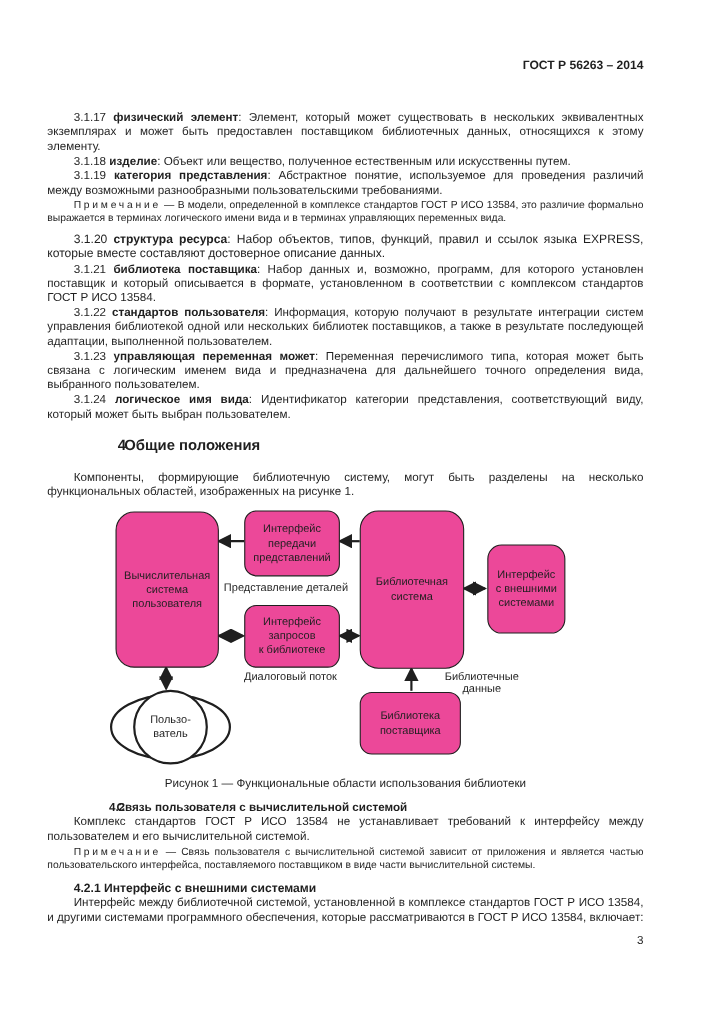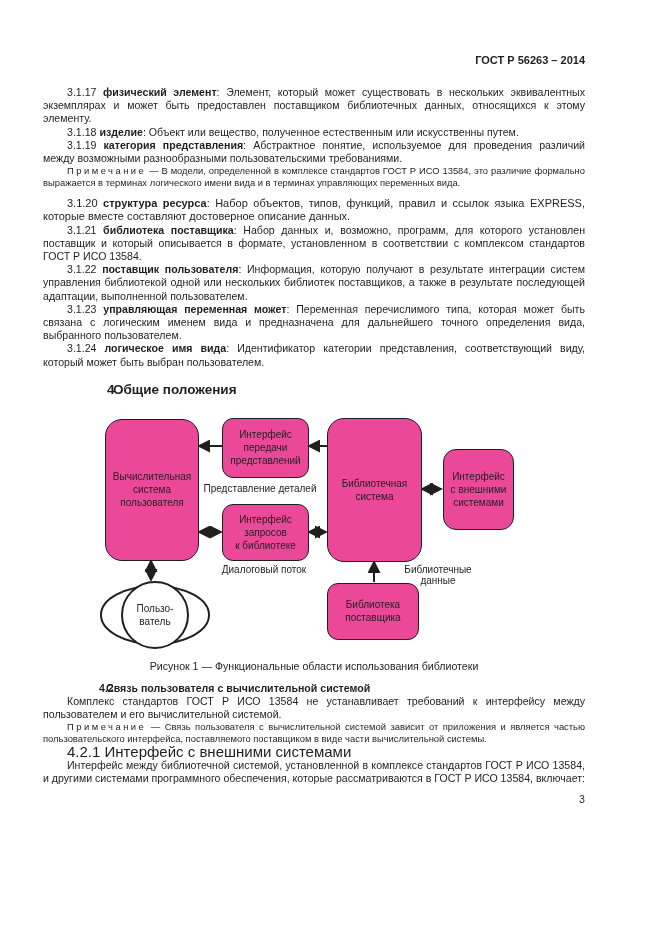--- a/index.html
+++ b/index.html
@@ -1,27 +1,27 @@
 <!DOCTYPE html>
 <html><head>
 <meta charset="utf-8">
 <style>
   html,body{margin:0;padding:0;background:#ffffff;}
   .page{position:relative;width:661px;height:936px;background:#fff;color:#1f1f1f;
         font-family:"Liberation Sans",sans-serif;overflow:hidden;}
   .content{padding:54px 76px 0 43px;}
-  .doc-header{text-align:right;font-weight:bold;font-size:11px;line-height:13px;margin-bottom:19px;}
+  .doc-header{text-align:right;font-weight:bold;font-size:11px;line-height:13px;margin-bottom:34px;}
 
   p{margin:0;}
   .p-body{font-size:10.6px;line-height:13.2px;text-align:justify;text-align-last:left;text-indent:24px;}
   .p-body-gap{font-size:11px;line-height:13.2px;text-align:justify;text-align-last:left;text-indent:24px;margin-top:8px;}
   .p-note{font-size:9.4px;line-height:12px;text-align:justify;text-align-last:left;text-indent:24px;}
   .p-h-chapter{font-size:13.5px;font-weight:bold;line-height:16px;text-indent:32px;margin-top:13px;margin-bottom:15px;}
   .p-h-sub{font-size:10.6px;font-weight:bold;line-height:13.2px;text-indent:24px;}
-  .p-h-sub-gap{font-size:15px;font-weight:normal;line-height:13.2px;text-indent:24px;}
+  .p-h-sub-gap{font-size:11px;font-weight:bold;line-height:13.2px;text-indent:24px;margin-top:10px;}
   .p-h42{font-size:10.6px;font-weight:bold;line-height:13.2px;text-indent:28px;margin-top:9px;}
   .b{font-weight:bold;}
   .sp{letter-spacing:2.5px;}
   .tn1{display:inline-block;width:38px;}
   .tn2{display:inline-block;width:35px;}
 
   .figure{position:relative;width:542px;height:243px;margin-top:5px;}
   .fig-svg{position:absolute;left:0;top:0;}
   .fig-svg line{stroke:#1f1f1f;stroke-width:2;}
   .fbox{position:absolute;border:1.6px solid #1f1f1f;border-radius:10px;background:#ec4899;
@@ -50,24 +50,25 @@
 
     <div class="doc-header">ГОСТ Р 56263 – 2014</div>
 
     <div id="paras-top">
         <p class="p-body"><span>3.1.17 </span><span class="b">физический элемент</span><span>: Элемент, который может существовать в нескольких эквивалентных экземплярах и может быть предоставлен поставщиком библиотечных данных, относящихся к этому элементу.</span></p>
         <p class="p-body"><span>3.1.18 </span><span class="b">изделие</span><span>: Объект или вещество, полученное естественным или искусственны путем.</span></p>
         <p class="p-body"><span>3.1.19 </span><span class="b">категория представления</span><span>: Абстрактное понятие, используемое для проведения различий между возможными разнообразными пользовательскими требованиями.</span></p>
         <p class="p-note"><span class="sp">Примечание</span><span> — В модели, определенной в комплексе стандартов ГОСТ Р ИСО 13584, это различие формально выражается в терминах логического имени вида и в терминах управляющих переменных вида.</span></p>
         <p class="p-body-gap"><span>3.1.20 </span><span class="b">структура ресурса</span><span>: Набор объектов, типов, функций, правил и ссылок языка EXPRESS, которые вместе составляют достоверное описание данных.</span></p>
         <p class="p-body"><span>3.1.21 </span><span class="b">библиотека поставщика</span><span>: Набор данных и, возможно, программ, для которого установлен поставщик и который описывается в формате, установленном в соответствии с комплексом стандартов ГОСТ Р ИСО 13584.</span></p>
-        <p class="p-body"><span>3.1.22 </span><span class="b">поставщик пользователя</span><span>: Информация, которую получают в результате интеграции систем управления библиотекой одной или нескольких библиотек поставщиков, а также в результате последующей адаптации, выполненной пользователем.</span></p>
+        <p class="p-body"><span>3.1.22 </span><span class="b">стандартов пользователя</span><span>: Информация, которую получают в результате интеграции систем управления библиотекой одной или нескольких библиотек поставщиков, а также в результате последующей адаптации, выполненной пользователем.</span></p>
         <p class="p-body"><span>3.1.23 </span><span class="b">управляющая переменная может</span><span>: Переменная перечислимого типа, которая может быть связана с логическим именем вида и предназначена для дальнейшего точного определения вида, выбранного пользователем.</span></p>
         <p class="p-body"><span>3.1.24 </span><span class="b">логическое имя вида</span><span>: Идентификатор категории представления, соответствующий виду, который может быть выбран пользователем.</span></p>
         <p class="p-h-chapter"><span class="tn1">4</span><span>Общие положения</span></p>
+        <p class="p-body"><span>Компоненты, формирующие библиотечную систему, могут быть разделены на несколько функциональных областей, изображенных на рисунке 1.</span></p>
       </div>
 
     <div class="figure">
       <svg class="fig-svg" width="542" height="243" viewBox="0 0 542 243">
         <defs>
           <marker id="ah" viewBox="0 0 10 10" refX="8.5" refY="5" markerWidth="6.5" markerHeight="6.5" orient="auto-start-reverse">
               <path d="M0,0 L10,5 L0,10 z" fill="#1f1f1f"></path>
             </marker>
         </defs>
         <ellipse cx="112" cy="202" rx="54" ry="29" fill="#fff" stroke="#1f1f1f" stroke-width="2"></ellipse>

